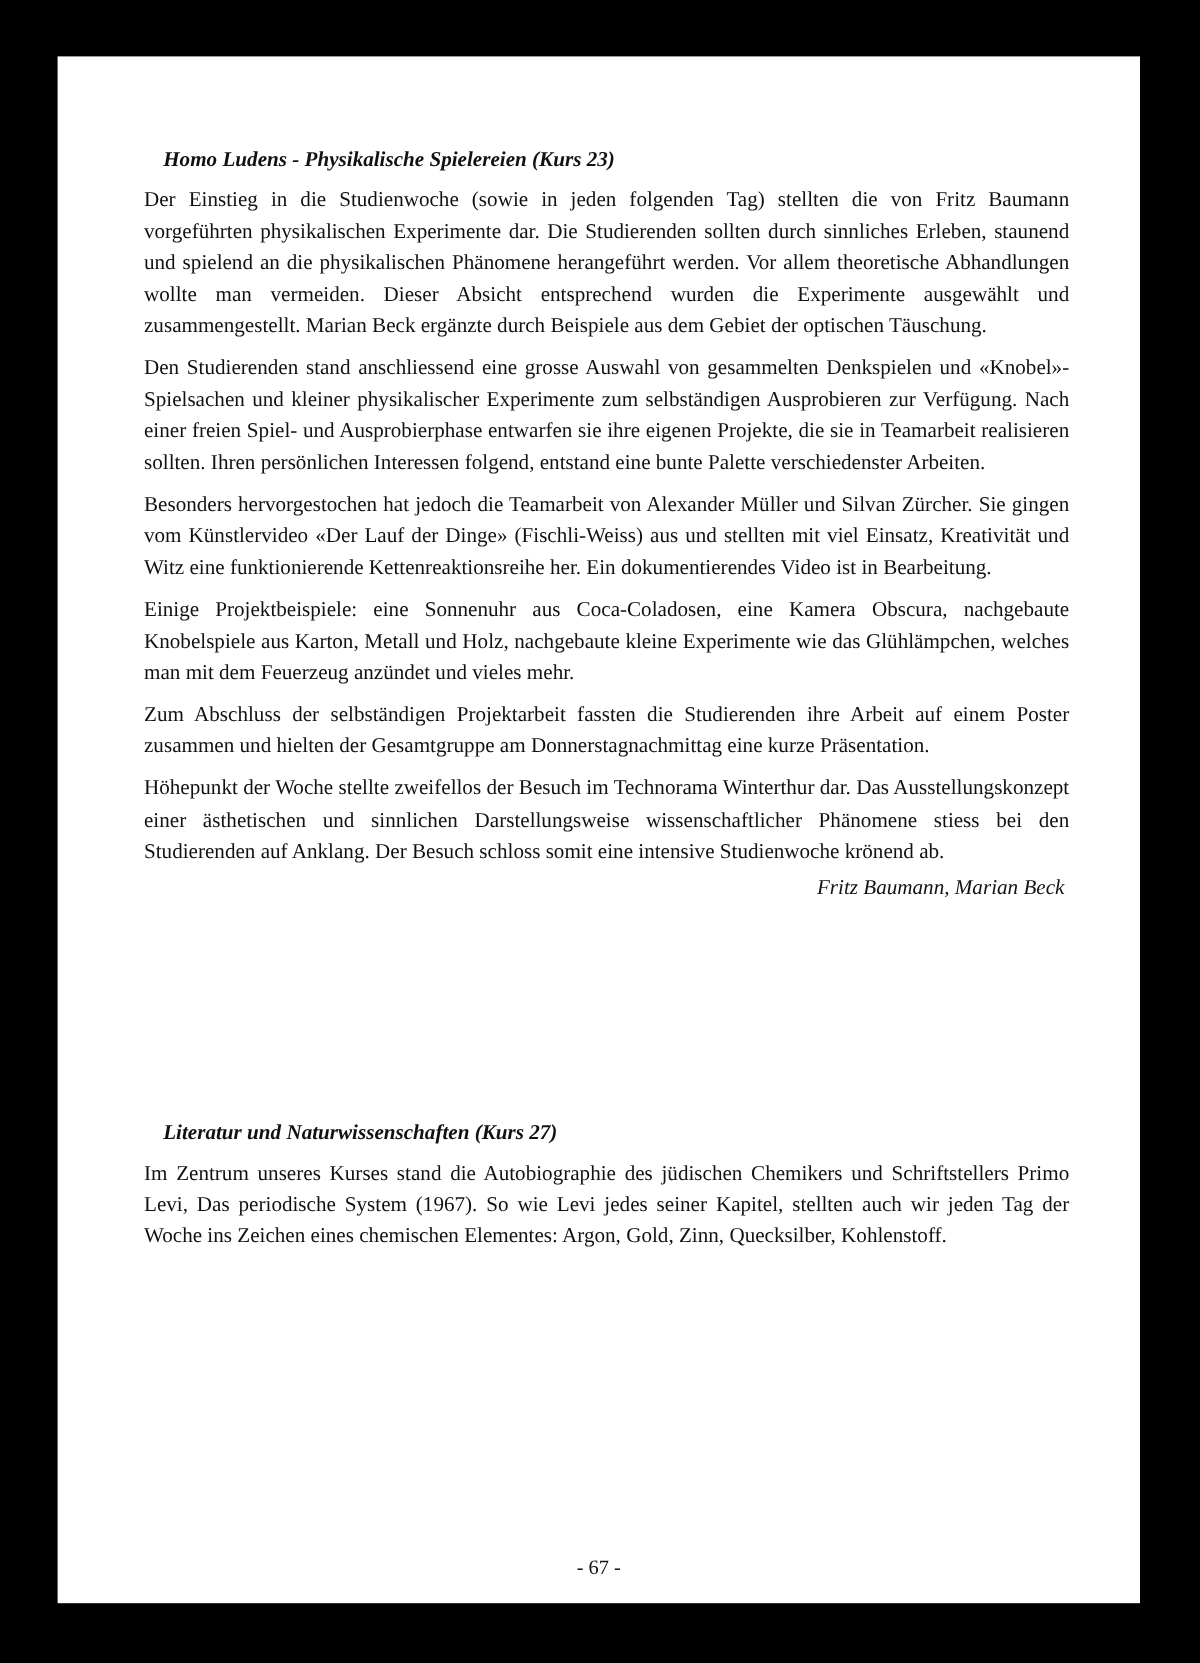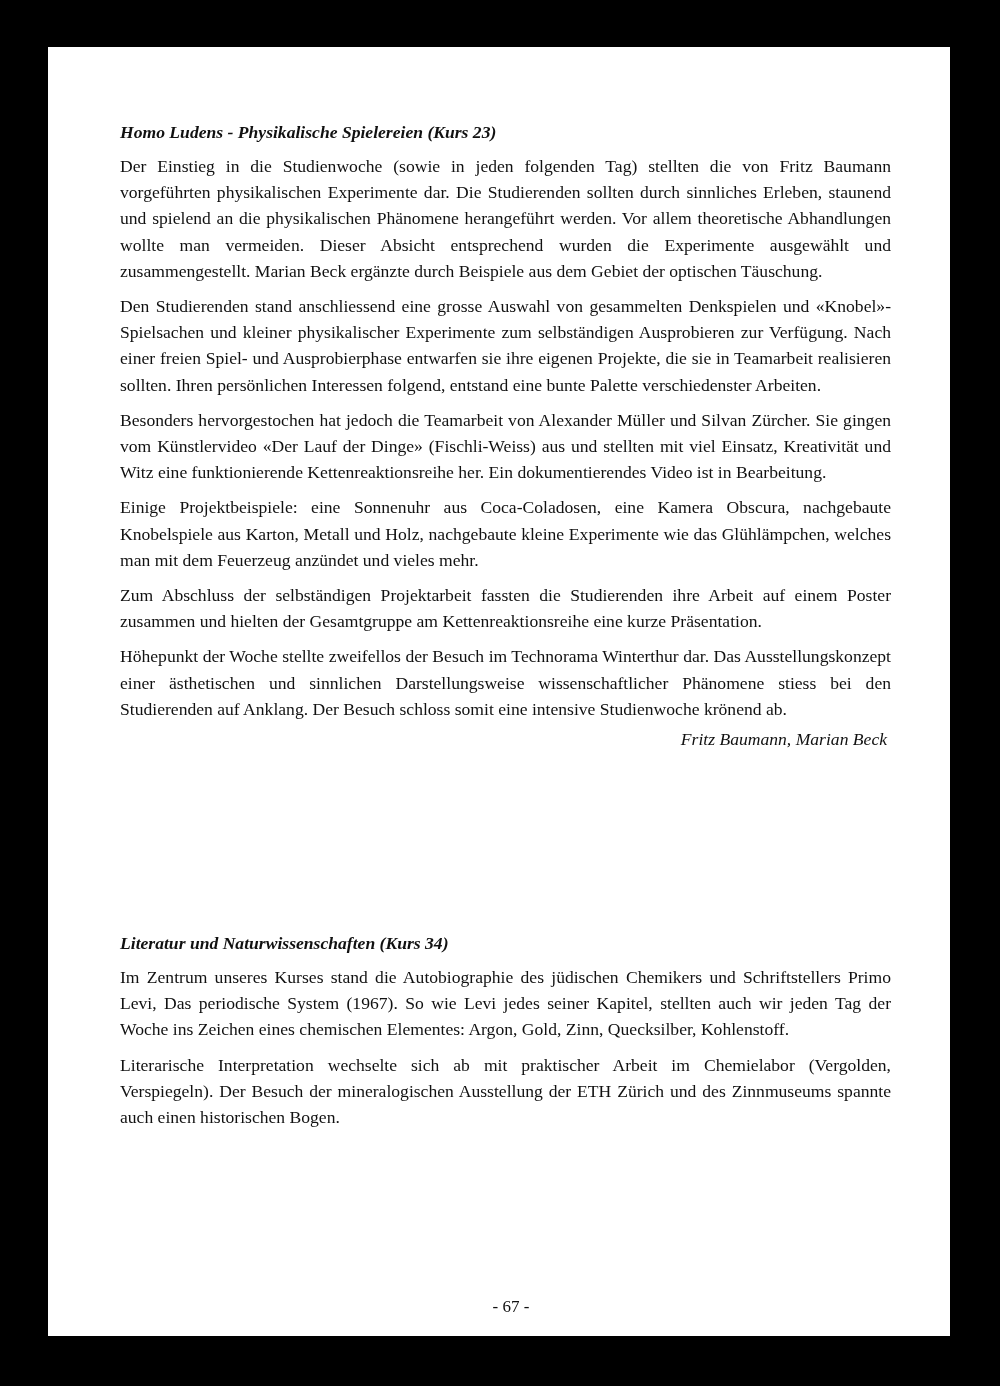--- a/index.html
+++ b/index.html
@@ -28,65 +28,64 @@
       width: 771px;
       font-family: "Liberation Serif", "DejaVu Serif", serif;
       color: #111111;
       font-size: 17.6px;
       line-height: 26.2px;
     }
     .section-title {
       font-weight: bold;
       font-style: italic;
       font-size: 17.6px;
-      margin: 0 0 8px 0;
+      margin: 0 0 8px 16px;
       line-height: 26px;
     }
     .para {
       margin: 0 0 9px 0;
       text-align: justify;
       hyphens: manual;
     }
     .signature {
       text-align: right;
       font-style: italic;
       margin: 4px;
       line-height: 26px;
     }
     #section-1 { position: absolute; top: 0; left: 0; width: 771px; }
     #section-2 { position: absolute; top: 811px; left: 0; width: 771px; }
     .page-number {
       position: absolute;
-      left: 12px;
+      left: 0;
       width: 902px;
       top: 1250px;
       text-align: center;
       font-family: "Liberation Serif", "DejaVu Serif", serif;
       font-size: 17px;
       color: #111111;
     }
   </style>
 </head>
 <body>
 
 <div class="page">
   <div class="content">
 
     <section id="section-1">
       <h2 class="section-title">Homo Ludens - Physikalische Spielereien (Kurs 23)</h2>
       <p class="para">Der Einstieg in die Studienwoche (sowie in jeden folgenden Tag) stellten die von Fritz Baumann vorgeführten physikalischen Experimente dar. Die Studierenden sollten durch sinnliches Erleben, staunend und spielend an die physikalischen Phänomene herangeführt werden. Vor allem theoretische Abhandlungen wollte man vermeiden. Dieser Absicht entsprechend wurden die Experimente ausgewählt und zusammengestellt. Marian Beck ergänzte durch Beispiele aus dem Gebiet der optischen Täuschung.</p>
       <p class="para">Den Studierenden stand anschliessend eine grosse Auswahl von gesammelten Denkspielen und «Knobel»-Spielsachen und kleiner physikalischer Experimente zum selbständigen Ausprobieren zur Verfügung. Nach einer freien Spiel- und Ausprobierphase entwarfen sie ihre eigenen Projekte, die sie in Teamarbeit realisieren sollten. Ihren persönlichen Interessen folgend, entstand eine bunte Palette verschiedenster Arbeiten.</p>
       <p class="para">Besonders hervorgestochen hat jedoch die Teamarbeit von Alexander Müller und Silvan Zürcher. Sie gingen vom Künstlervideo «Der Lauf der Dinge» (Fischli-Weiss) aus und stellten mit viel Einsatz, Kreativität und Witz eine funktionierende Kettenreaktionsreihe her. Ein dokumentierendes Video ist in Bearbeitung.</p>
       <p class="para">Einige Projektbeispiele: eine Sonnenuhr aus Coca-Coladosen, eine Kamera Obscura, nachgebaute Knobelspiele aus Karton, Metall und Holz, nachgebaute kleine Experimente wie das Glühlämpchen, welches man mit dem Feuerzeug anzündet und vieles mehr.</p>
-      <p class="para">Zum Abschluss der selbständigen Projektarbeit fassten die Studierenden ihre Arbeit auf einem Poster zusammen und hielten der Gesamtgruppe am Kettenreaktionsreihe eine kurze Präsentation.</p>
+      <p class="para">Zum Abschluss der selbständigen Projektarbeit fassten die Studierenden ihre Arbeit auf einem Poster zusammen und hielten der Gesamtgruppe am Donnerstagnachmittag eine kurze Präsentation.</p>
       <p class="para" style="margin-bottom:0">Höhepunkt der Woche stellte zweifellos der Besuch im Technorama Winterthur dar. Das Ausstellungskonzept einer ästhetischen und sinnlichen Darstellungsweise wissenschaftlicher Phänomene stiess bei den Studierenden auf Anklang. Der Besuch schloss somit eine intensive Studienwoche krönend ab.</p>
       <p class="signature">Fritz Baumann, Marian Beck</p>
     </section>
 
     <section id="section-2">
-      <h2 class="section-title">Literatur und Naturwissenschaften (Kurs 34)</h2>
+      <h2 class="section-title">Literatur und Naturwissenschaften (Kurs 27)</h2>
       <p class="para">Im Zentrum unseres Kurses stand die Autobiographie des jüdischen Chemikers und Schriftstellers Primo Levi, Das periodische System (1967). So wie Levi jedes seiner Kapitel, stellten auch wir jeden Tag der Woche ins Zeichen eines chemischen Elementes: Argon, Gold, Zinn, Quecksilber, Kohlenstoff.</p>
-      <p class="para">Literarische Interpretation wechselte sich ab mit praktischer Arbeit im Chemielabor (Vergolden, Verspiegeln). Der Besuch der mineralogischen Ausstellung der ETH Zürich und des Zinnmuseums spannte auch einen historischen Bogen.</p>
     </section>
 
   </div>
   <div class="page-number">- 67 -</div>
 </div>
 
 </body></html>

